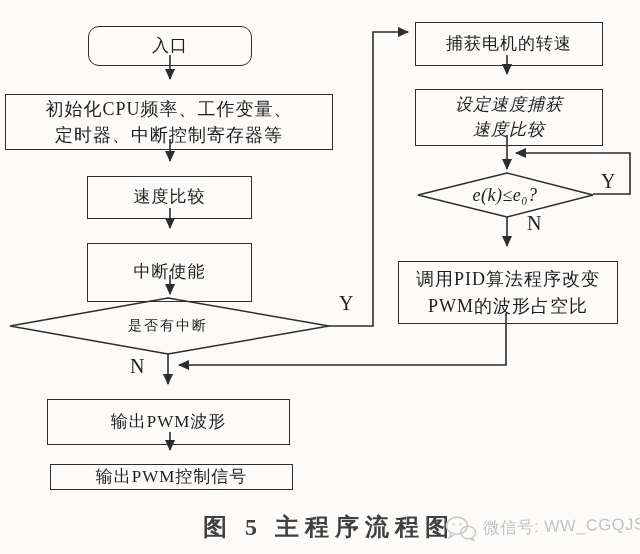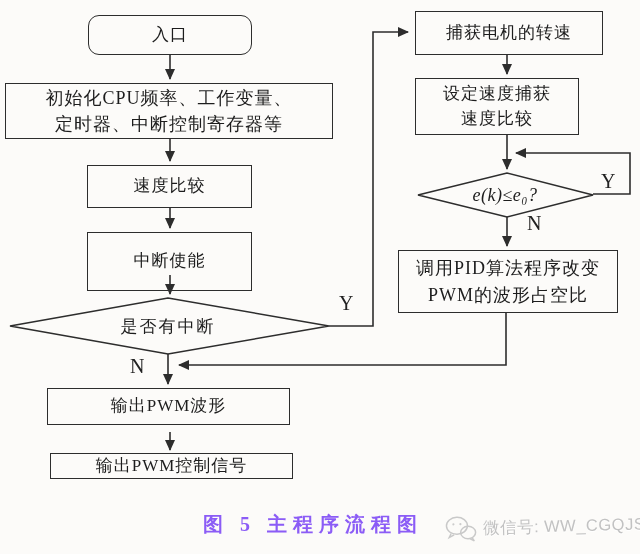--- a/index.html
+++ b/index.html
@@ -21,50 +21,51 @@
     position:absolute;
     border:1.6px solid #2d2d2d;
     background:transparent;
     display:flex;align-items:center;justify-content:center;
     text-align:center;
     font-size:17px;
     line-height:1.45;
     white-space:pre-line;
     box-sizing:border-box;
     letter-spacing:1px;
+    margin-top:11px;
   }
   .node.rounded{border-radius:11px;}
   .diamond-text{
     position:absolute;
     display:flex;align-items:center;justify-content:center;
     text-align:center;
-    font-size:17px;
+    font-size:14px;
     letter-spacing:2px;
     background:transparent;
     border:none;
   }
   .math{
     font-style:italic;
     font-family:"Liberation Serif","DejaVu Serif",serif;
     letter-spacing:0.5px;
     font-size:18px;
   }
   .branch-label{
     position:absolute;
     font-size:20px;
     font-family:"Liberation Serif","DejaVu Serif",serif;
     color:#222;
   }
   .caption{
     position:absolute;
     left:203px;top:511px;
-    font-size:20px;
+    font-size:24px;
     font-weight:bold;
     letter-spacing:6px;
-    color:#8b5cf6;
+    color:#404040;
     font-family:"Liberation Serif","DejaVu Serif",serif;
   }
   .watermark{
     position:absolute;
     left:444px;top:512px;
     display:flex;align-items:center;gap:5px;
     transform:rotate(-1.5deg);
   }
   .watermark-text{
     font-family:"Liberation Sans","DejaVu Sans",sans-serif;
@@ -108,27 +109,27 @@
 
   <div class="node" style="left:5px;top:83px;width:328px;height:56px;font-size:18px;">初始化CPU频率、工作变量、
 定时器、中断控制寄存器等</div>
 
   <div class="node" style="left:87px;top:165px;width:165px;height:43px;">速度比较</div>
 
   <div class="node" style="left:87px;top:232px;width:165px;height:59px;">中断使能</div>
 
   <div class="diamond-text" style="left:68px;top:313px;width:200px;height:26px;">是否有中断</div>
 
-  <div class="node" style="left:47px;top:388px;width:243px;height:37px;">输出PWM波形</div>
+  <div class="node" style="left:47px;top:388px;width:243px;height:46px;">输出PWM波形</div>
 
   <div class="node" style="left:50px;top:453px;width:243px;height:26px;">输出PWM控制信号</div>
 
   <div class="node" style="left:415px;top:11px;width:188px;height:44px;">捕获电机的转速</div>
 
-  <div class="node" style="left:415px;top:78px;width:164px;height:57px;">设定速度捕获
+  <div class="node" style="left:415px;top:78px;width:188px;height:57px;font-style:italic;">设定速度捕获
 速度比较</div>
 
   <div class="diamond-text math" style="left:430px;top:182px;width:150px;height:26px;">e(k)≤e₀?</div>
 
   <div class="node" style="left:398px;top:250px;width:220px;height:63px;font-size:18px;">调用PID算法程序改变
 PWM的波形占空比</div>
 
   <div class="branch-label" style="left:339px;top:292px;">Y</div>
   <div class="branch-label" style="left:130px;top:355px;">N</div>
   <div class="branch-label" style="left:601px;top:170px;">Y</div>

